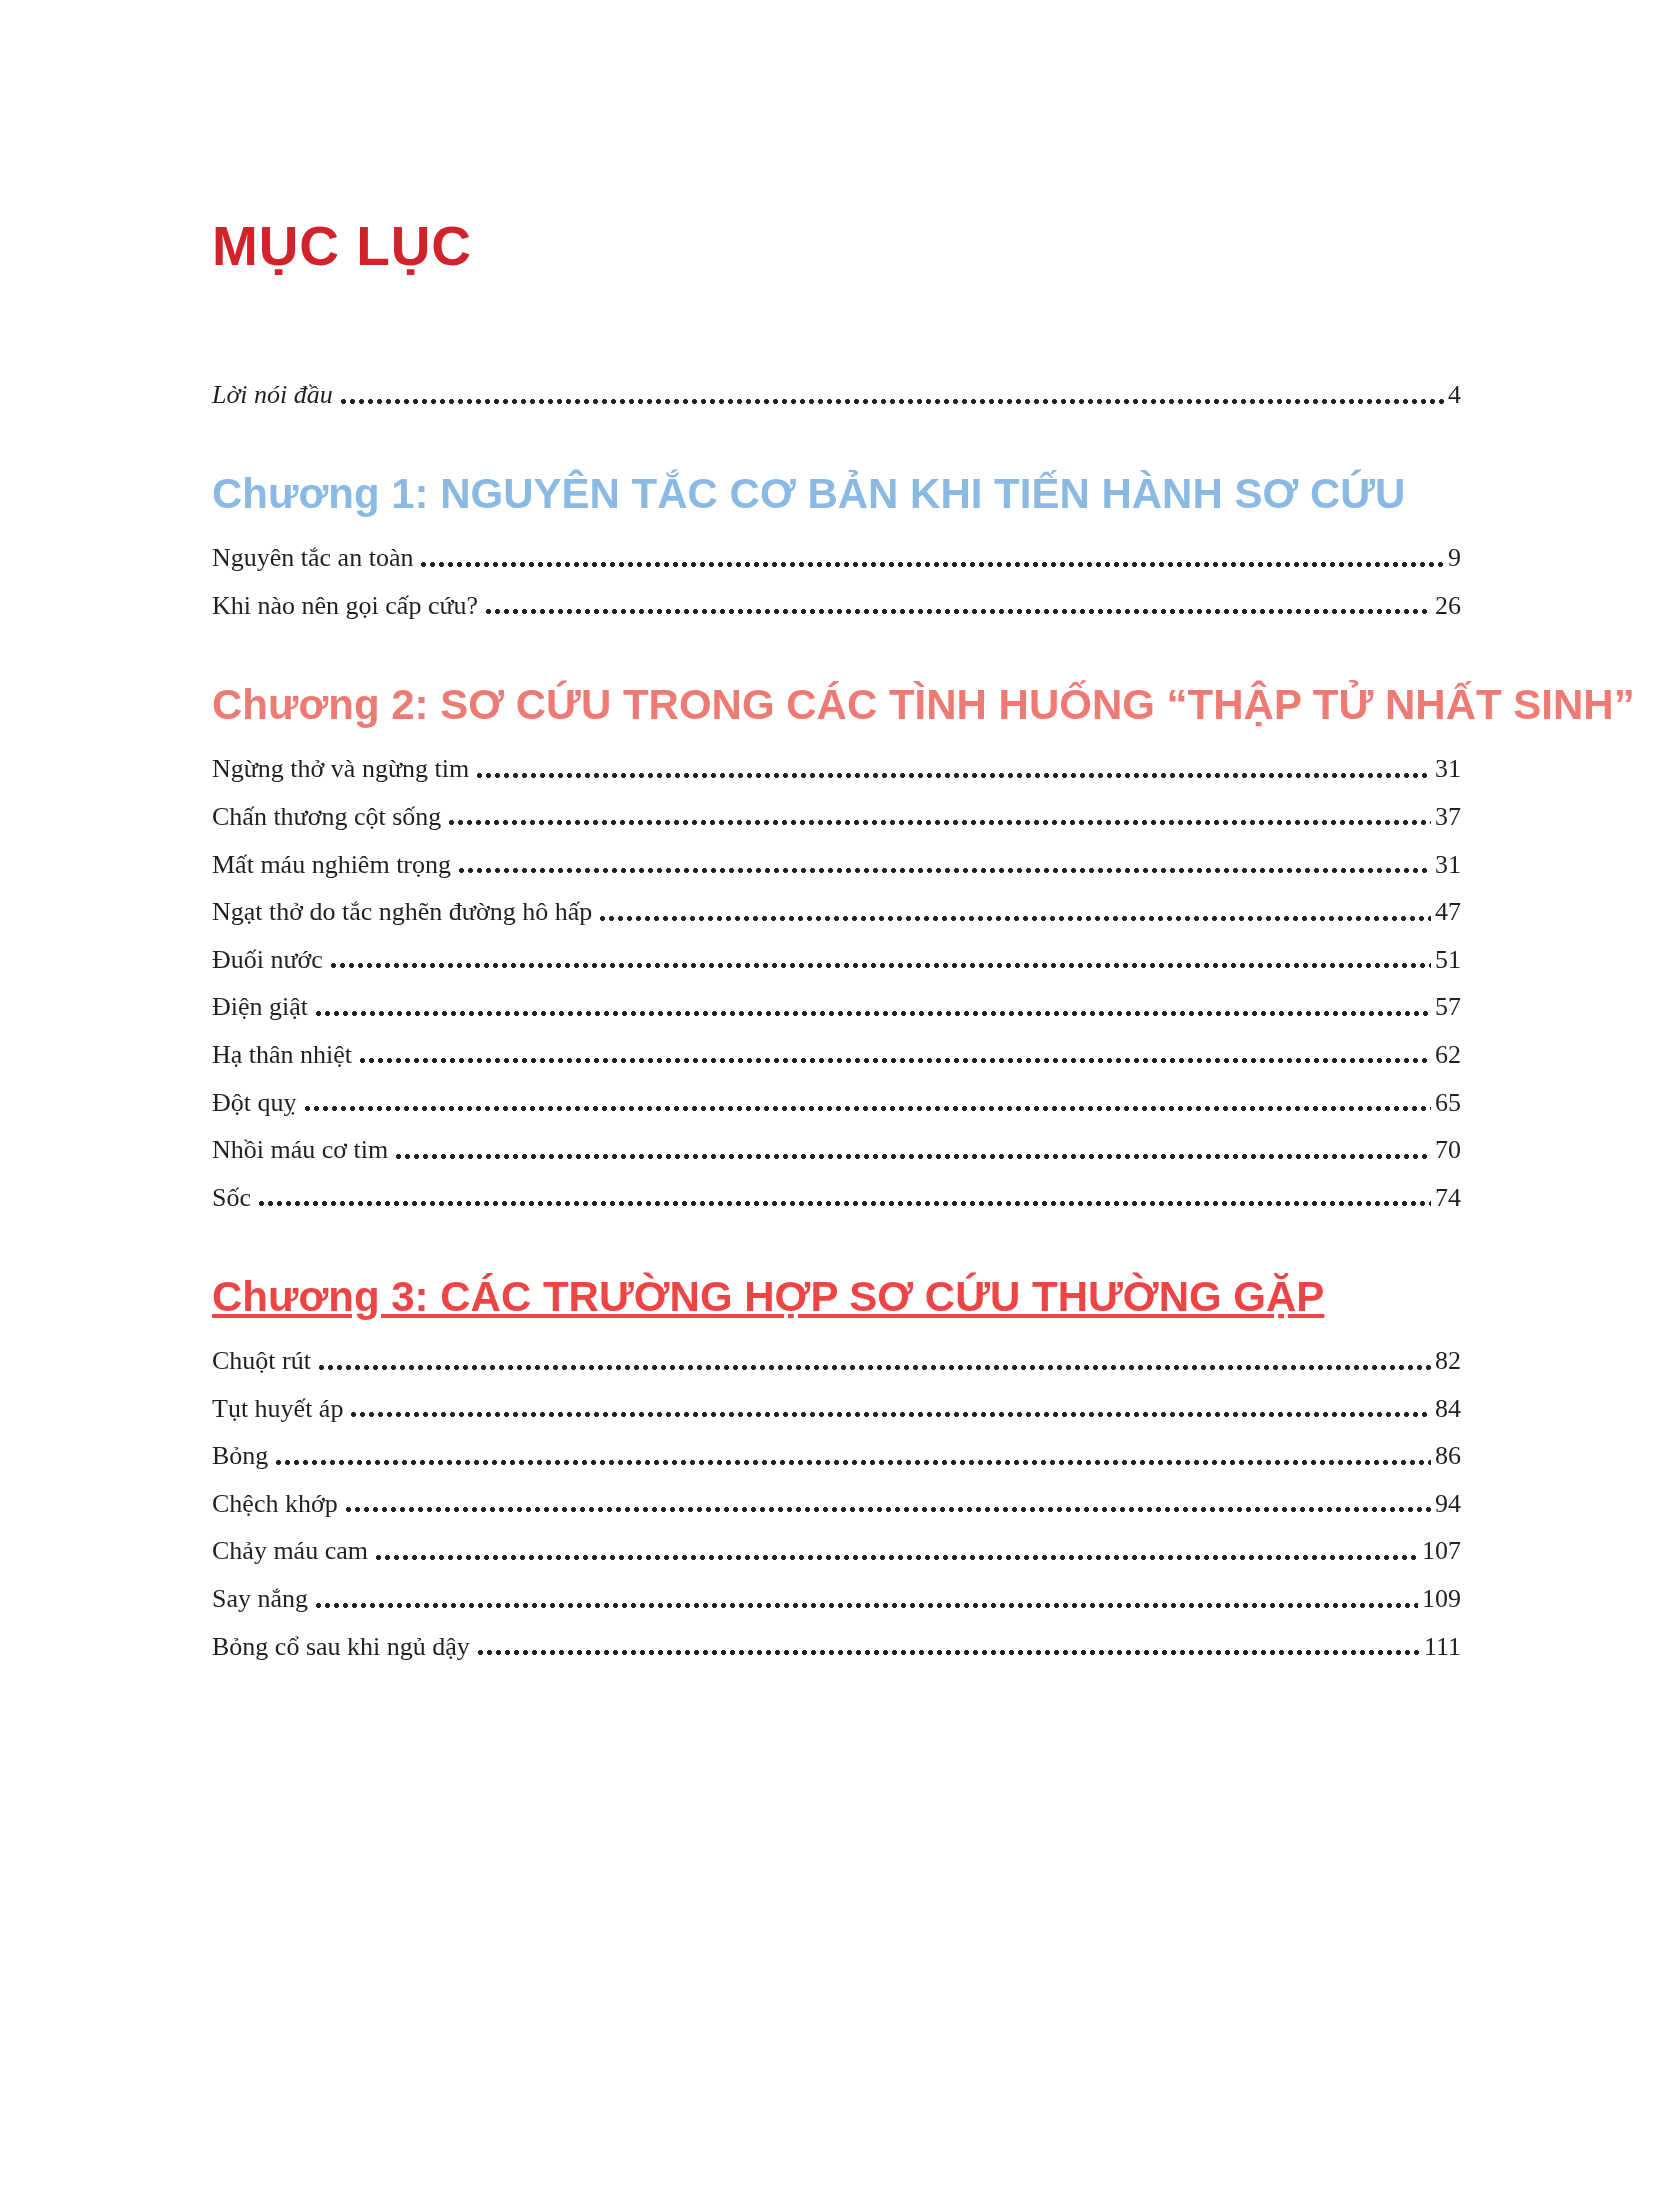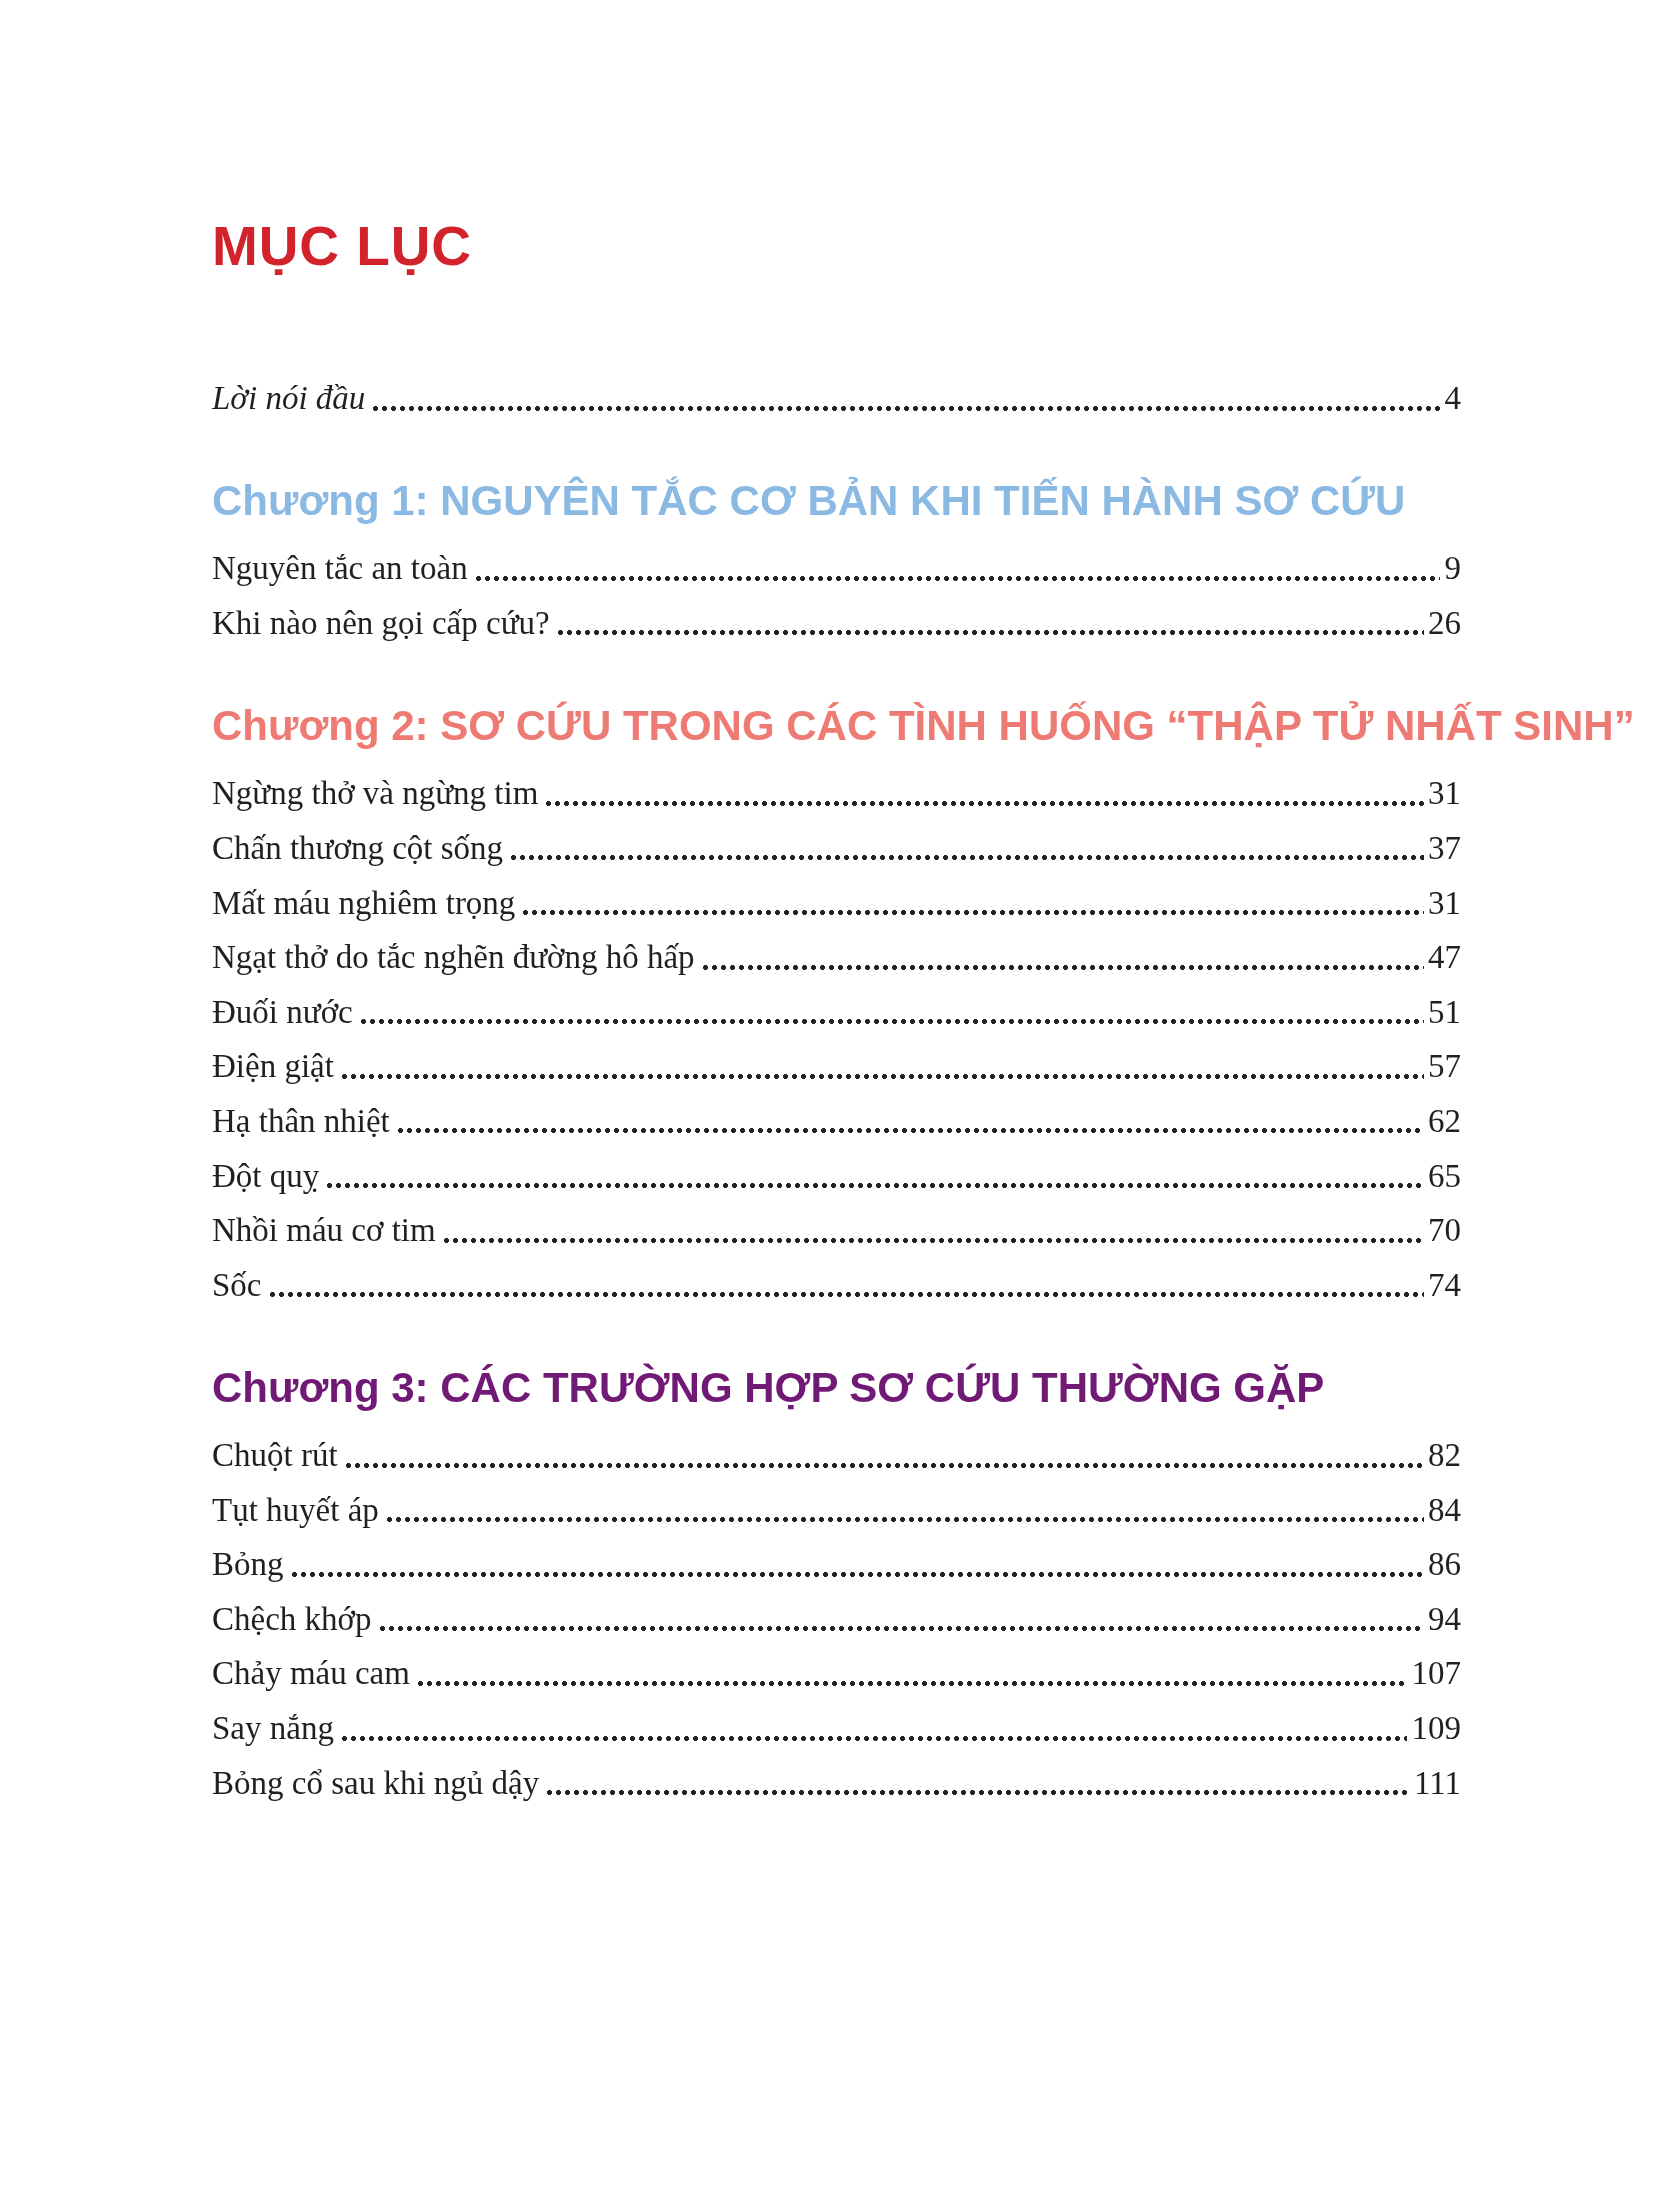--- a/index.html
+++ b/index.html
@@ -35,21 +35,21 @@
     font-family: "Liberation Sans", sans-serif;
     font-weight: bold;
     font-size: 42px;
     line-height: 1.2;
     letter-spacing: 0px;
     white-space: nowrap;
   }
   .toc-row {
     display: flex;
     align-items: flex-end;
-    font-size: 33px;
+    font-size: 26px;
     line-height: 1.0;
     margin-bottom: 21.6px;
     color: #231f20;
   }
   .toc-row .label {
     flex: none;
     white-space: nowrap;
   }
   .toc-row .label.italic {
     font-style: italic;
@@ -142,21 +142,21 @@
       <span class="label">Nhồi máu cơ tim</span>
       <span class="leader"></span>
       <span class="pagenum">70</span>
     </div>
     <div class="toc-row">
       <span class="label">Sốc</span>
       <span class="leader"></span>
       <span class="pagenum">74</span>
     </div>
 
-    <h2 class="chapter" style="color: #701a75;">Chương 3: CÁC TRƯỜNG HỢP SƠ CỨU THƯỜNG GẶP</h2>
+    <h2 class="chapter" style="color: #ef4444; text-decoration: underline;">Chương 3: CÁC TRƯỜNG HỢP SƠ CỨU THƯỜNG GẶP</h2>
 
     <div class="toc-row">
       <span class="label">Chuột rút</span>
       <span class="leader"></span>
       <span class="pagenum">82</span>
     </div>
     <div class="toc-row">
       <span class="label">Tụt huyết áp</span>
       <span class="leader"></span>
       <span class="pagenum">84</span>

